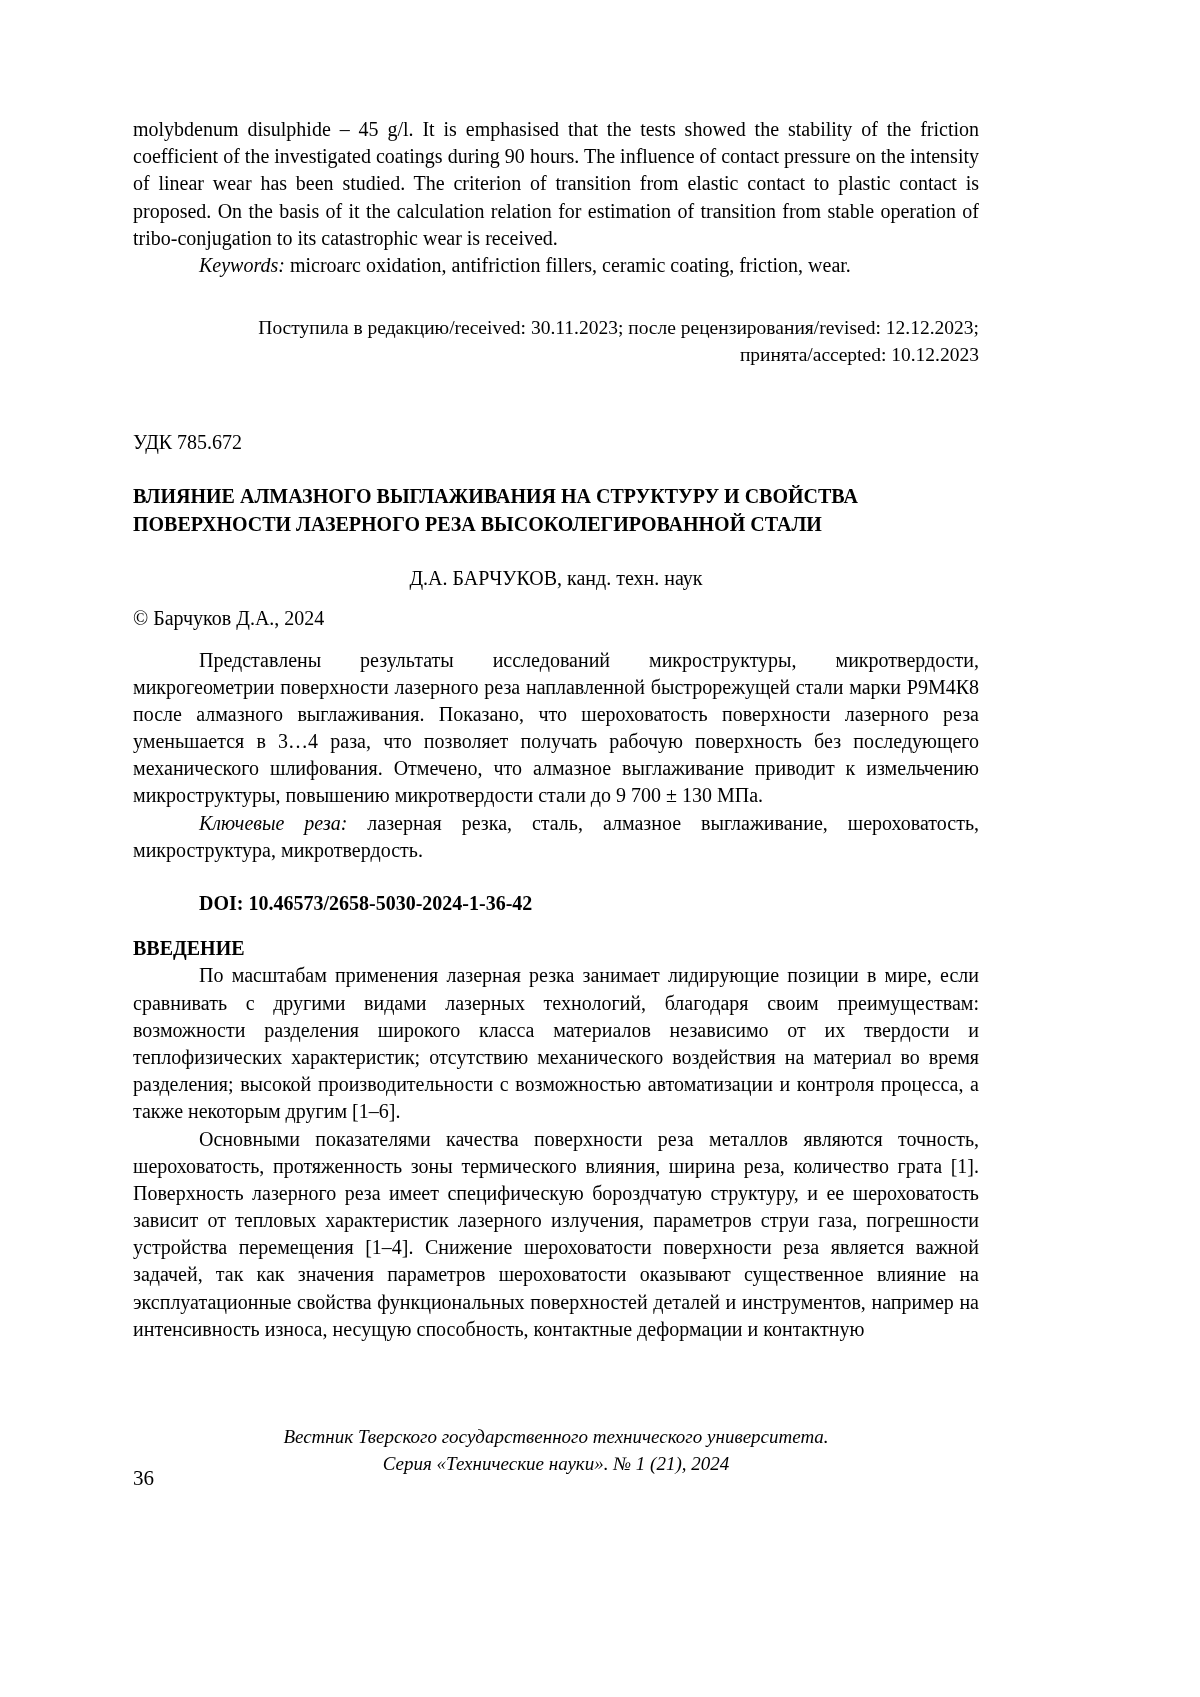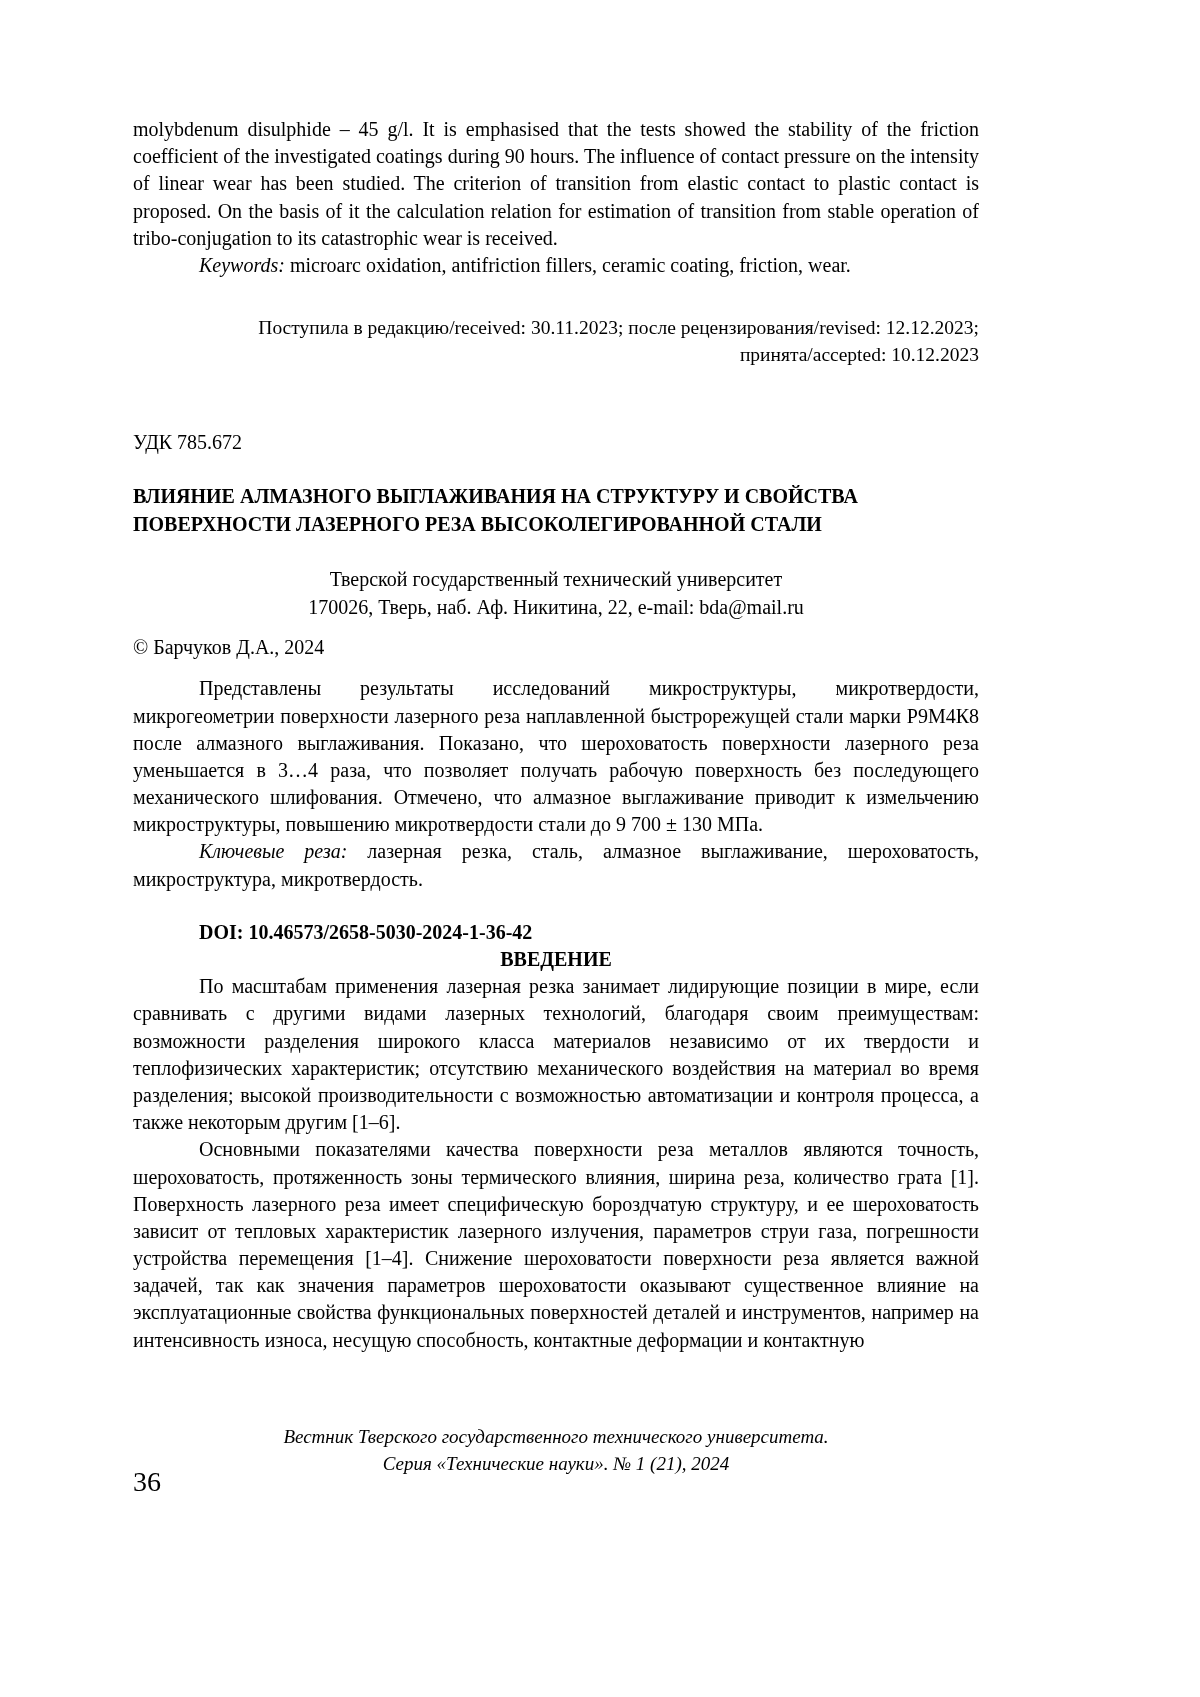--- a/index.html
+++ b/index.html
@@ -37,63 +37,61 @@
     font-weight: bold;
     text-align: left;
     line-height: 1.4;
   }
   .author-line { margin-top: 27px; text-align: center; }
   .affiliation-block { margin-top: 27px; text-align: center; line-height: 1.4; }
   .copyright-line { margin-top: 13px; text-align: left; }
   .abstract-para { margin-top: 14px; }
   .doi-line { margin-top: 26px; font-weight: bold; text-indent: 66px; }
   .section-heading {
-    text-align: center;
+    margin-top: 18px;
+    text-align: left;
     font-weight: bold;
   }
   .footer {
     position: absolute;
     left: 133px;
     top: 1424px;
     width: 846px;
     text-align: center;
     font-style: italic;
     font-size: 19px;
     line-height: 1.42;
   }
   .page-number {
     position: absolute;
     left: 133px;
     top: 1466px;
-    font-size: 28px;
+    font-size: 21px;
   }
 </style>
 </head>
 <body>
 
 <div class="content">
 
   <p class="para-justify">molybdenum disulphide – 45 g/l. It is emphasised that the tests showed the stability of the friction coefficient of the investigated coatings during 90 hours. The influence of contact pressure on the intensity of linear wear has been studied. The criterion of transition from elastic contact to plastic contact is proposed. On the basis of it the calculation relation for estimation of transition from stable operation of tribo-conjugation to its catastrophic wear is received.</p>
 
   <p class="para-justify indent"><span class="italic">Keywords:</span><span> microarc oxidation, antifriction fillers, ceramic coating, friction, wear.</span></p>
 
   <div class="dates-block">
     <div>Поступила в редакцию/received: 30.11.2023; после рецензирования/revised: 12.12.2023;</div>
     <div>принята/accepted: 10.12.2023</div>
   </div>
 
   <p class="udc-line">УДК 785.672</p>
 
   <h1 class="article-title" style="font-size: 20px;">ВЛИЯНИЕ АЛМАЗНОГО ВЫГЛАЖИВАНИЯ НА СТРУКТУРУ И СВОЙСТВА ПОВЕРХНОСТИ ЛАЗЕРНОГО РЕЗА ВЫСОКОЛЕГИРОВАННОЙ СТАЛИ</h1>
 
+  <p class="author-line">Д.А. БАРЧУКОВ, канд. техн. наук</p>
 
-  <div class="affiliation-block">
-    <div>Тверской государственный технический университет</div>
-    <div>170026, Тверь, наб. Аф. Никитина, 22, e-mail: bda@mail.ru</div>
-  </div>
 
   <p class="copyright-line">© Барчуков Д.А., 2024</p>
 
   <p class="para-justify indent abstract-para">Представлены результаты исследований микроструктуры, микротвердости, микрогеометрии поверхности лазерного реза наплавленной быстрорежущей стали марки Р9М4К8 после алмазного выглаживания. Показано, что шероховатость поверхности лазерного реза уменьшается в 3…4 раза, что позволяет получать рабочую поверхность без последующего механического шлифования. Отмечено, что алмазное выглаживание приводит к измельчению микроструктуры, повышению микротвердости стали до 9 700 ± 130 МПа.</p>
 
   <p class="para-justify indent"><span class="italic">Ключевые реза:</span><span> лазерная резка, сталь, алмазное выглаживание, шероховатость, микроструктура, микротвердость.</span></p>
 
   <p class="doi-line">DOI: 10.46573/2658-5030-2024-1-36-42</p>
 
   <h2 class="section-heading" style="font-size: 20px;">ВВЕДЕНИЕ</h2>

